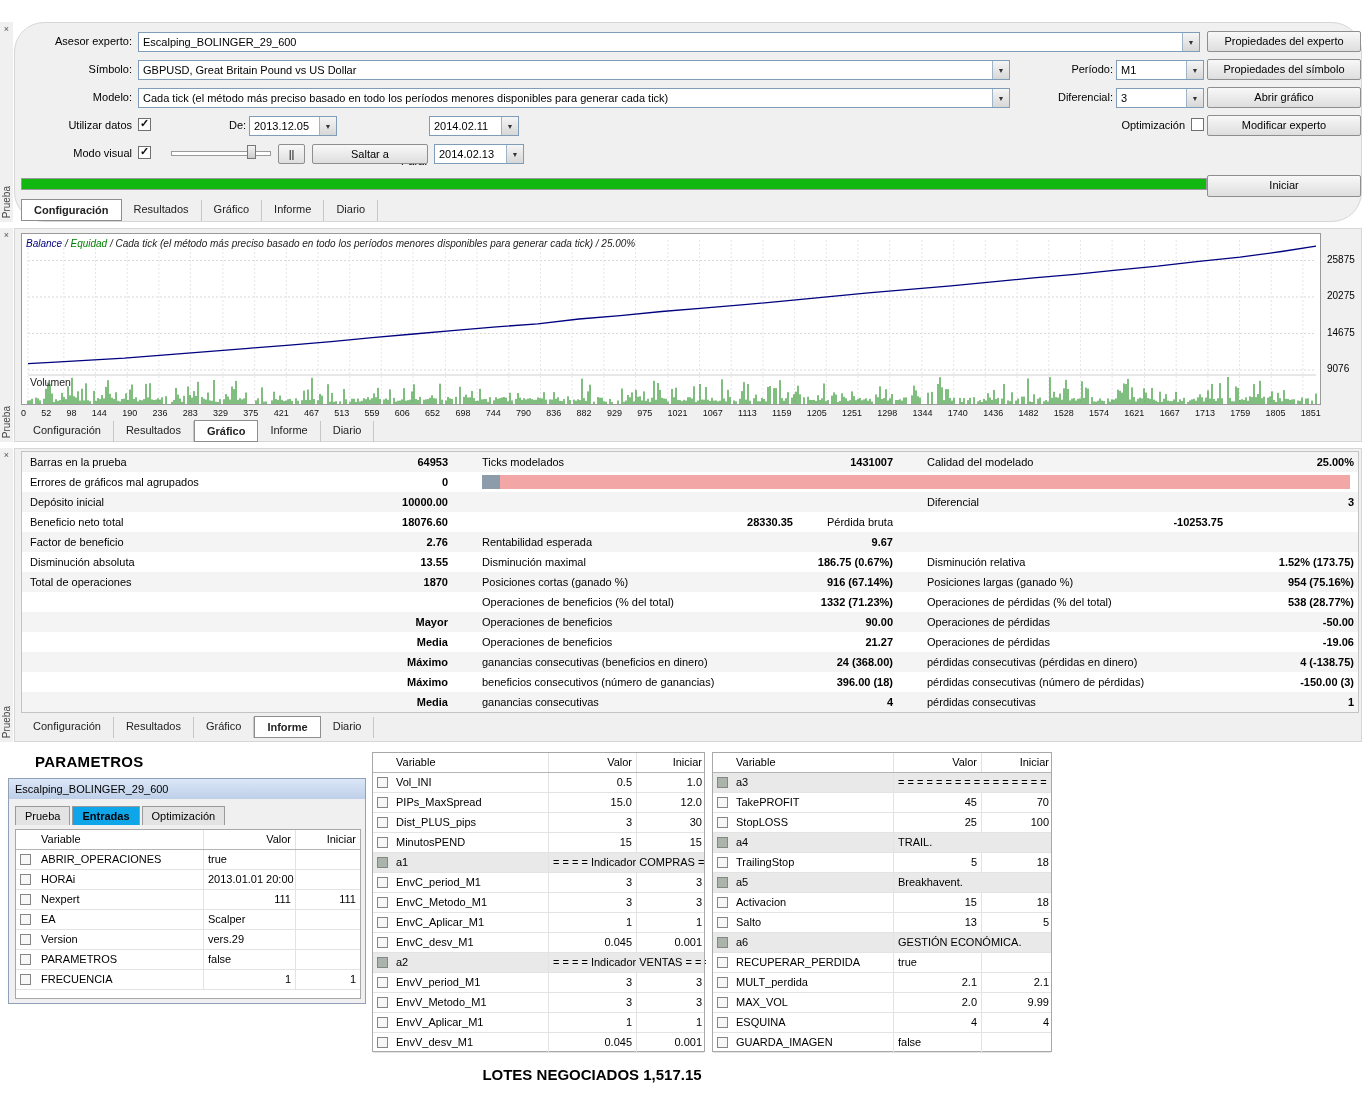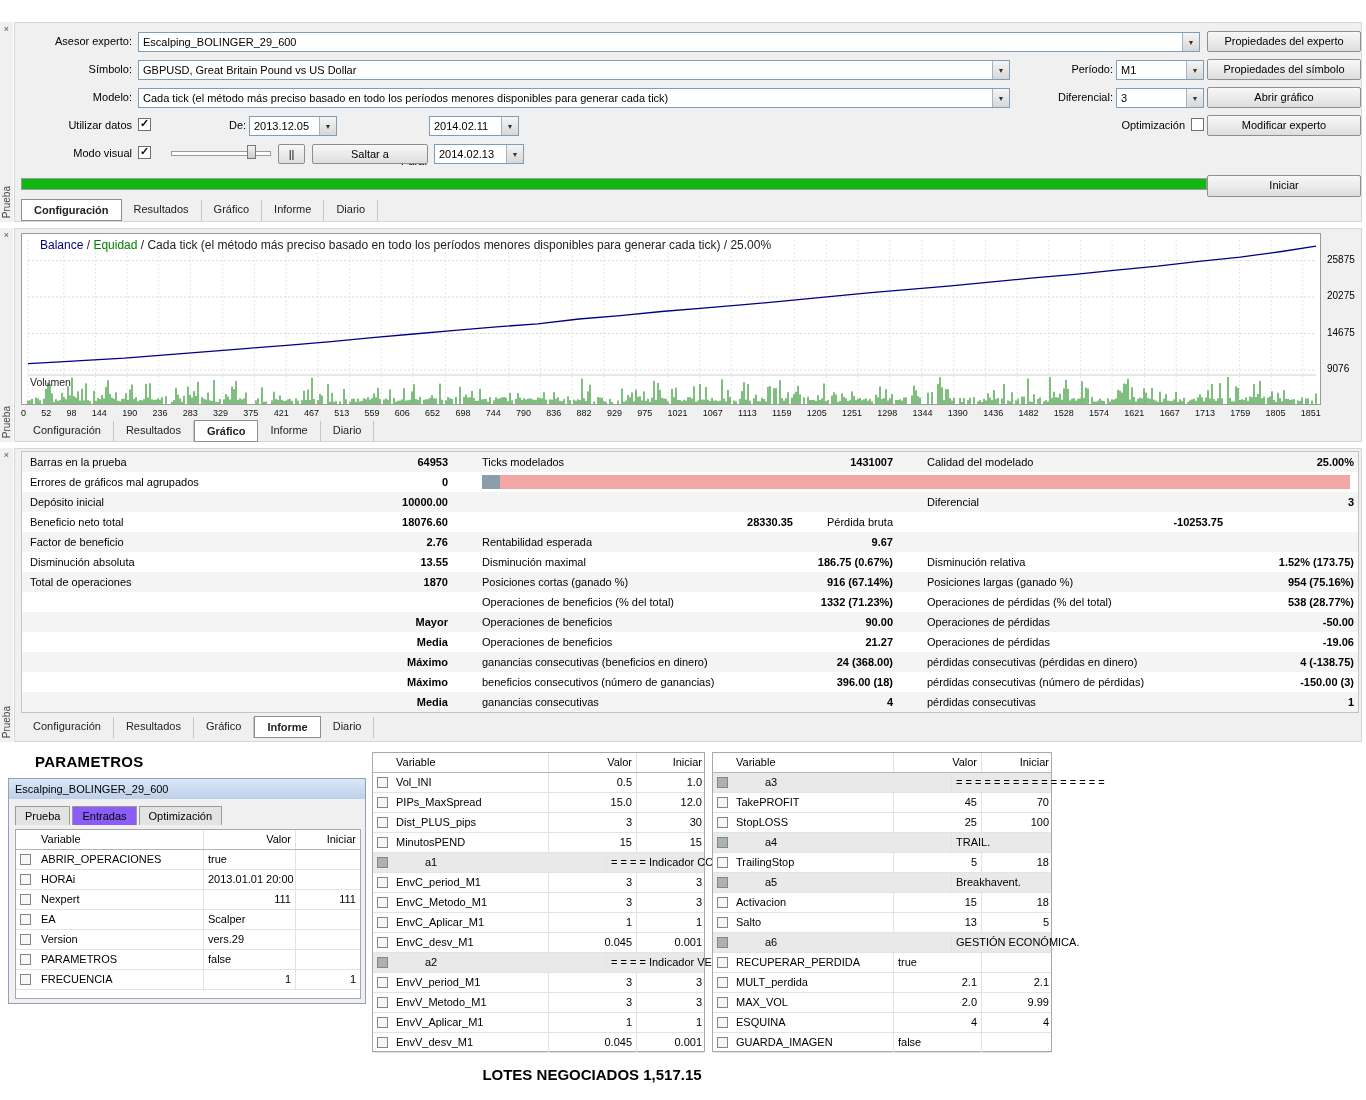--- a/index.html
+++ b/index.html
@@ -23,46 +23,46 @@
   .slider::before{content:"";position:absolute;left:0;right:0;top:7px;height:3px;background:#fff;border:1px solid #9a9a9a;}
   .slider .thumb{position:absolute;left:76px;top:1px;width:9px;height:14px;background:linear-gradient(#f3f3f3,#cccccc);border:1px solid #777;box-sizing:border-box;}
   .progress{position:absolute;height:12px;border:1px solid #9a9a9a;box-sizing:border-box;background:#fff;}
   .progress-fill{width:100%;height:100%;}
   
   .tabstrip{position:absolute;display:flex;height:21px;align-items:stretch;}
   .tab{padding:3px 12px 12px 12px;border-right:1px solid #c6c6c6;color:#222;cursor:default;white-space:nowrap;}
   .tab.active{background:#fff;border:1px solid #8e8e8e;font-weight:bold;margin-top:-1px;padding-top:4px;}
   
   .chartbox{position:absolute;left:6px;top:4px;width:1300px;height:172px;background:#fff;border:1px solid #9a9a9a;box-sizing:border-box;}
-  .legend{position:absolute;left:18px;top:4px;font-size:12px;white-space:nowrap;color:#222;}
+  .legend{position:absolute;left:4px;top:4px;font-size:10px;white-space:nowrap;color:#222;font-style:italic;}
   .vol-label{position:absolute;left:8px;top:142px;font-size:10.5px;color:#222;}
   .yaxis{position:absolute;left:1310px;top:4px;width:46px;height:172px;}
   .ylab{position:absolute;left:2px;font-size:10px;}
   .xaxis{position:absolute;left:6px;top:179px;width:1300px;display:flex;justify-content:space-between;}
   .xlab{font-size:9px;color:#111;}
   
   .rtable{position:absolute;left:6px;top:2px;width:1336px;background:#fff;border:1px solid #c4c4c4;box-sizing:content-box;}
   .rrow{display:grid;grid-template-columns:300px 130px 345px 100px 330px 131px;height:20px;line-height:20px;}
   .rrow.alt{background:#f4f4f4;}
   .rl{padding-left:8px;white-space:nowrap;overflow:hidden;}
   .rl.c3,.rl.c5{padding-left:30px;}
   .rv{text-align:right;font-weight:bold;padding-right:4px;white-space:nowrap;overflow:hidden;}
   .qbar{grid-column:3/7;margin:3px 8px 3px 30px;position:relative;}
   .qseg{position:absolute;left:0;top:0;bottom:0;width:18px;}
   
   .big-title{position:absolute;font-size:15px;font-weight:bold;letter-spacing:0.3px;}
   #param-window{position:absolute;left:8px;top:778px;width:358px;height:226px;background:#f0f0f0;border:1px solid #8fa0b8;box-sizing:border-box;}
   .pw-title{height:20px;line-height:20px;padding-left:6px;background:linear-gradient(#dce7f7,#bdcfe9);white-space:nowrap;overflow:hidden;}
   .pw-tabs{position:absolute;left:6px;top:27px;display:flex;}
   .pw-tab{padding:3px 9px;background:#e3e3e3;border:1px solid #9a9a9a;border-bottom:none;margin-right:2px;cursor:default;}
-  .pw-tab.active{background:#8b5cf6;font-weight:normal;}
+  .pw-tab.active{background:#0ea5e9;font-weight:bold;}
   .ptable{position:absolute;background:#fff;border:1px solid #a8a8a8;box-sizing:border-box;}
   .phead,.prow{display:grid;grid-template-columns:var(--cols);height:20px;line-height:19px;border-bottom:1px solid #e3e3e3;box-sizing:border-box;}
   .phead{border-bottom:1px solid #b5b5b5;}
-  .prow.section{background:#e9e9e9;gap:29px;}
+  .prow.section{background:#e9e9e9;}
   .pc0{position:relative;}
   .pcheck{position:absolute;left:4px;top:4px;width:11px;height:11px;border:1px solid #858585;background:#f7f7f7;box-sizing:border-box;}
   .section .pcheck{background:#aab4aa;}
   .pname{padding-left:3px;white-space:nowrap;overflow:hidden;}
   .pval,.pini{padding:0 4px;white-space:nowrap;overflow:hidden;border-left:1px solid #e3e3e3;}
   .num{text-align:right;}
   .span2{grid-column:3/5;}
   .phead .hval,.phead .hini{text-align:right;padding-right:4px;border-left:1px solid #e3e3e3;}
   .phead .hname{padding-left:3px;}
   .footer-lots{position:absolute;left:372px;top:1066px;width:440px;text-align:center;font-size:15px;font-weight:bold;}
@@ -78,21 +78,21 @@
   </div>
   <div class="rail" style="top:228px;height:214px;">
     <span class="rail-x">×</span>
     <span class="rail-label">Prueba</span>
   </div>
   <div class="rail" style="top:448px;height:294px;">
     <span class="rail-x">×</span>
     <span class="rail-label">Prueba</span>
   </div>
 
-  <div class="panel" id="panel-settings" style="top:22px;height:200px;">
+  <div class="panel" id="panel-settings" style="top:22px;height:200px;border-radius:30px;">
     <span class="lbl" style="top:12px;">Asesor experto:</span>
     <div class="combo" style="left:123px;top:9px;width:1062px;">
       <span class="combo-text">Escalping_BOLINGER_29_600</span>
         <span class="combo-arrow">▼</span>
     </div>
     <div class="btn" style="left:1192px;top:8px;">Propiedades del experto</div>
 
     <span class="lbl" style="top:40px;">Símbolo:</span>
     <div class="combo" style="left:123px;top:37px;width:872px;">
       <span class="combo-text">GBPUSD, Great Britain Pound vs US Dollar</span>
@@ -805,21 +805,21 @@
         <span class="xlab">929</span>
         <span class="xlab">975</span>
         <span class="xlab">1021</span>
         <span class="xlab">1067</span>
         <span class="xlab">1113</span>
         <span class="xlab">1159</span>
         <span class="xlab">1205</span>
         <span class="xlab">1251</span>
         <span class="xlab">1298</span>
         <span class="xlab">1344</span>
-        <span class="xlab">1390</span>
+        <span class="xlab">1740</span>
         <span class="xlab">1436</span>
         <span class="xlab">1482</span>
         <span class="xlab">1528</span>
         <span class="xlab">1574</span>
         <span class="xlab">1621</span>
         <span class="xlab">1667</span>
         <span class="xlab">1713</span>
         <span class="xlab">1759</span>
         <span class="xlab">1805</span>
         <span class="xlab">1851</span>

